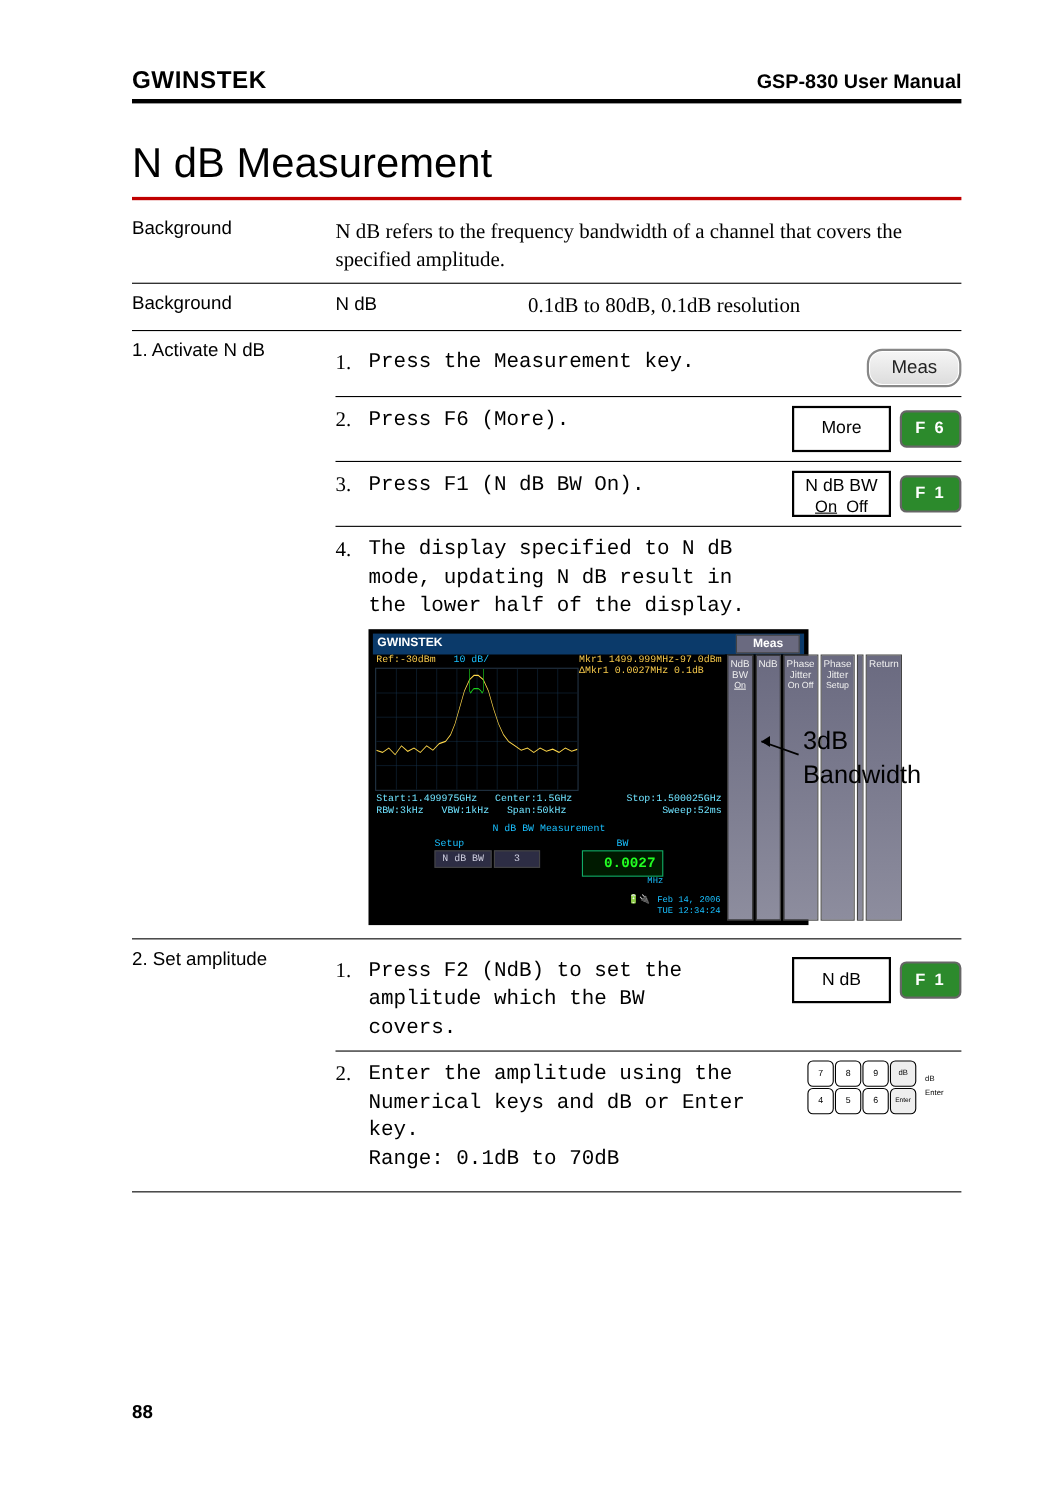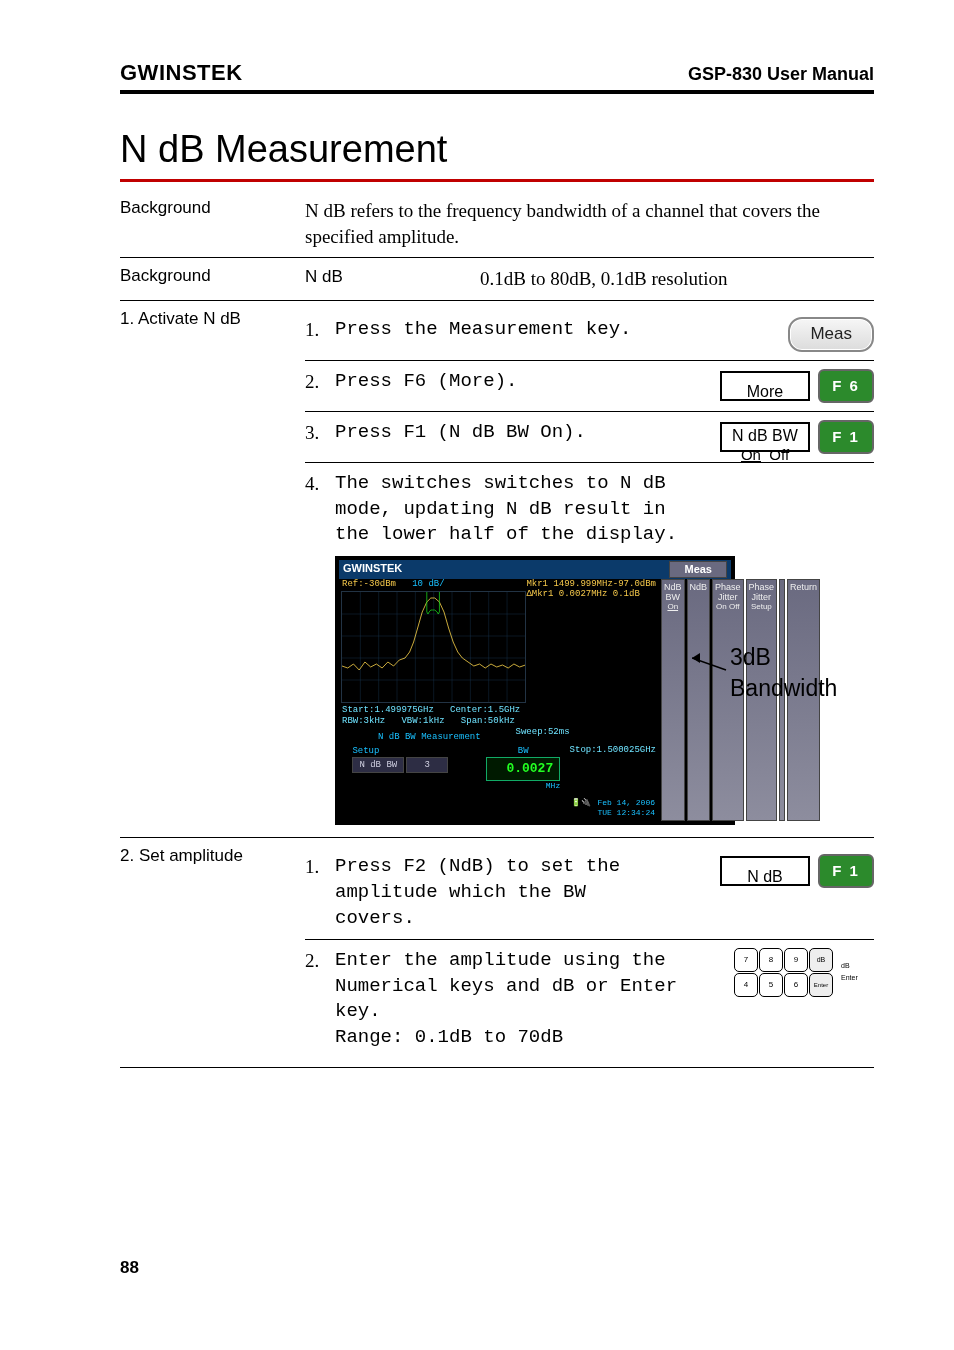--- a/index.html
+++ b/index.html
@@ -110,21 +110,21 @@
   .soft-box {
     display: inline-block;
     border: 2px solid #000;
     background: #fff;
     font-family: Arial, sans-serif;
     font-size: 16px;
     text-align: center;
     min-width: 90px;
     padding: 2px 6px;
     line-height: 1.2;
-    height: 30px;
+    height: 42px;
     box-sizing: border-box;
   }
   .soft-box .ln2 { font-size: 15px; }
   .f-btn {
     display: inline-flex;
     align-items: center;
     justify-content: center;
     background: #2c8a2c;
     border: 2px solid #666;
     border-radius: 6px;
@@ -307,21 +307,21 @@
           <span class="soft-box">
             <span>N dB BW</span><br>
             <span class="ln2"><span class="ul">On</span>&nbsp;&nbsp;<span>Off</span></span>
           </span>
           <span class="f-btn">F 1</span>
         </div>
       </div>
 
       <div class="step step-no-border" style="flex-wrap:wrap;">
         <div class="step-num">4.</div>
-        <div class="step-text" style="max-width:360px;">The switches switches to N dB mode, updating N dB result in the lower half of the display.</div>
+        <div class="step-text" style="max-width:360px;">The display specified to N dB mode, updating N dB result in the lower half of the display.</div>
         <div style="width:100%; padding-left:30px;">
           <div class="screenshot-wrap">
             <div class="screenshot">
               <div class="sc-topbar">
                 <span>GWINSTEK</span>
                 <span style="background:#6a6a80;padding:0 14px;border:1px solid #444;">Meas</span>
               </div>
               <div class="sc-body">
                 <div class="sc-left">
                   <div class="sc-info">
@@ -349,21 +349,21 @@
                         <line x1="0" y1="66" x2="320" y2="66"></line>
                           <line x1="0" y1="88" x2="320" y2="88"></line>
                       </g>
                       <polyline fill="none" stroke="#ffd84b" stroke-width="1" points="0,74 10,76 20,72 30,78 40,70 50,75 60,72 70,76 80,70 90,74 100,68 110,66 118,60 125,50 132,36 140,20 148,10 155,6 162,6 170,10 178,20 186,36 194,50 202,60 210,66 220,70 230,74 240,72 250,76 260,72 270,75 280,73 290,76 300,72 310,75 320,73"></polyline>
                       <polyline fill="none" stroke="#1bd11b" stroke-width="1" points="148,0 148,20 150,22 152,20 155,18 158,18 162,18 166,20 168,22 170,20 170,0"></polyline>
                     </svg>
                   </div>
                   <div class="sc-info">
                     <span class="b">Start:1.499975GHz</span>
                     &nbsp;&nbsp;<span class="b">Center:1.5GHz</span>
-                    &nbsp;&nbsp;<span class="b" style="float:right;margin-top:40px;">Stop:1.500025GHz</span><br>
+                    &nbsp;&nbsp;<span class="b" style="float:right;">Stop:1.500025GHz</span><br>
                     <span class="b">RBW:3kHz</span>
                     &nbsp;&nbsp;<span class="b">VBW:1kHz</span>
                     &nbsp;&nbsp;<span class="b">Span:50kHz</span>
                     &nbsp;&nbsp;<span class="b" style="float:right;">Sweep:52ms</span>
                   </div>
                   <div class="sc-measure">
                     <div class="sc-measure-title">N dB BW Measurement</div>
                     <div class="sc-mrow">
                       <div>
                         <div class="sc-smlabel">Setup</div>

